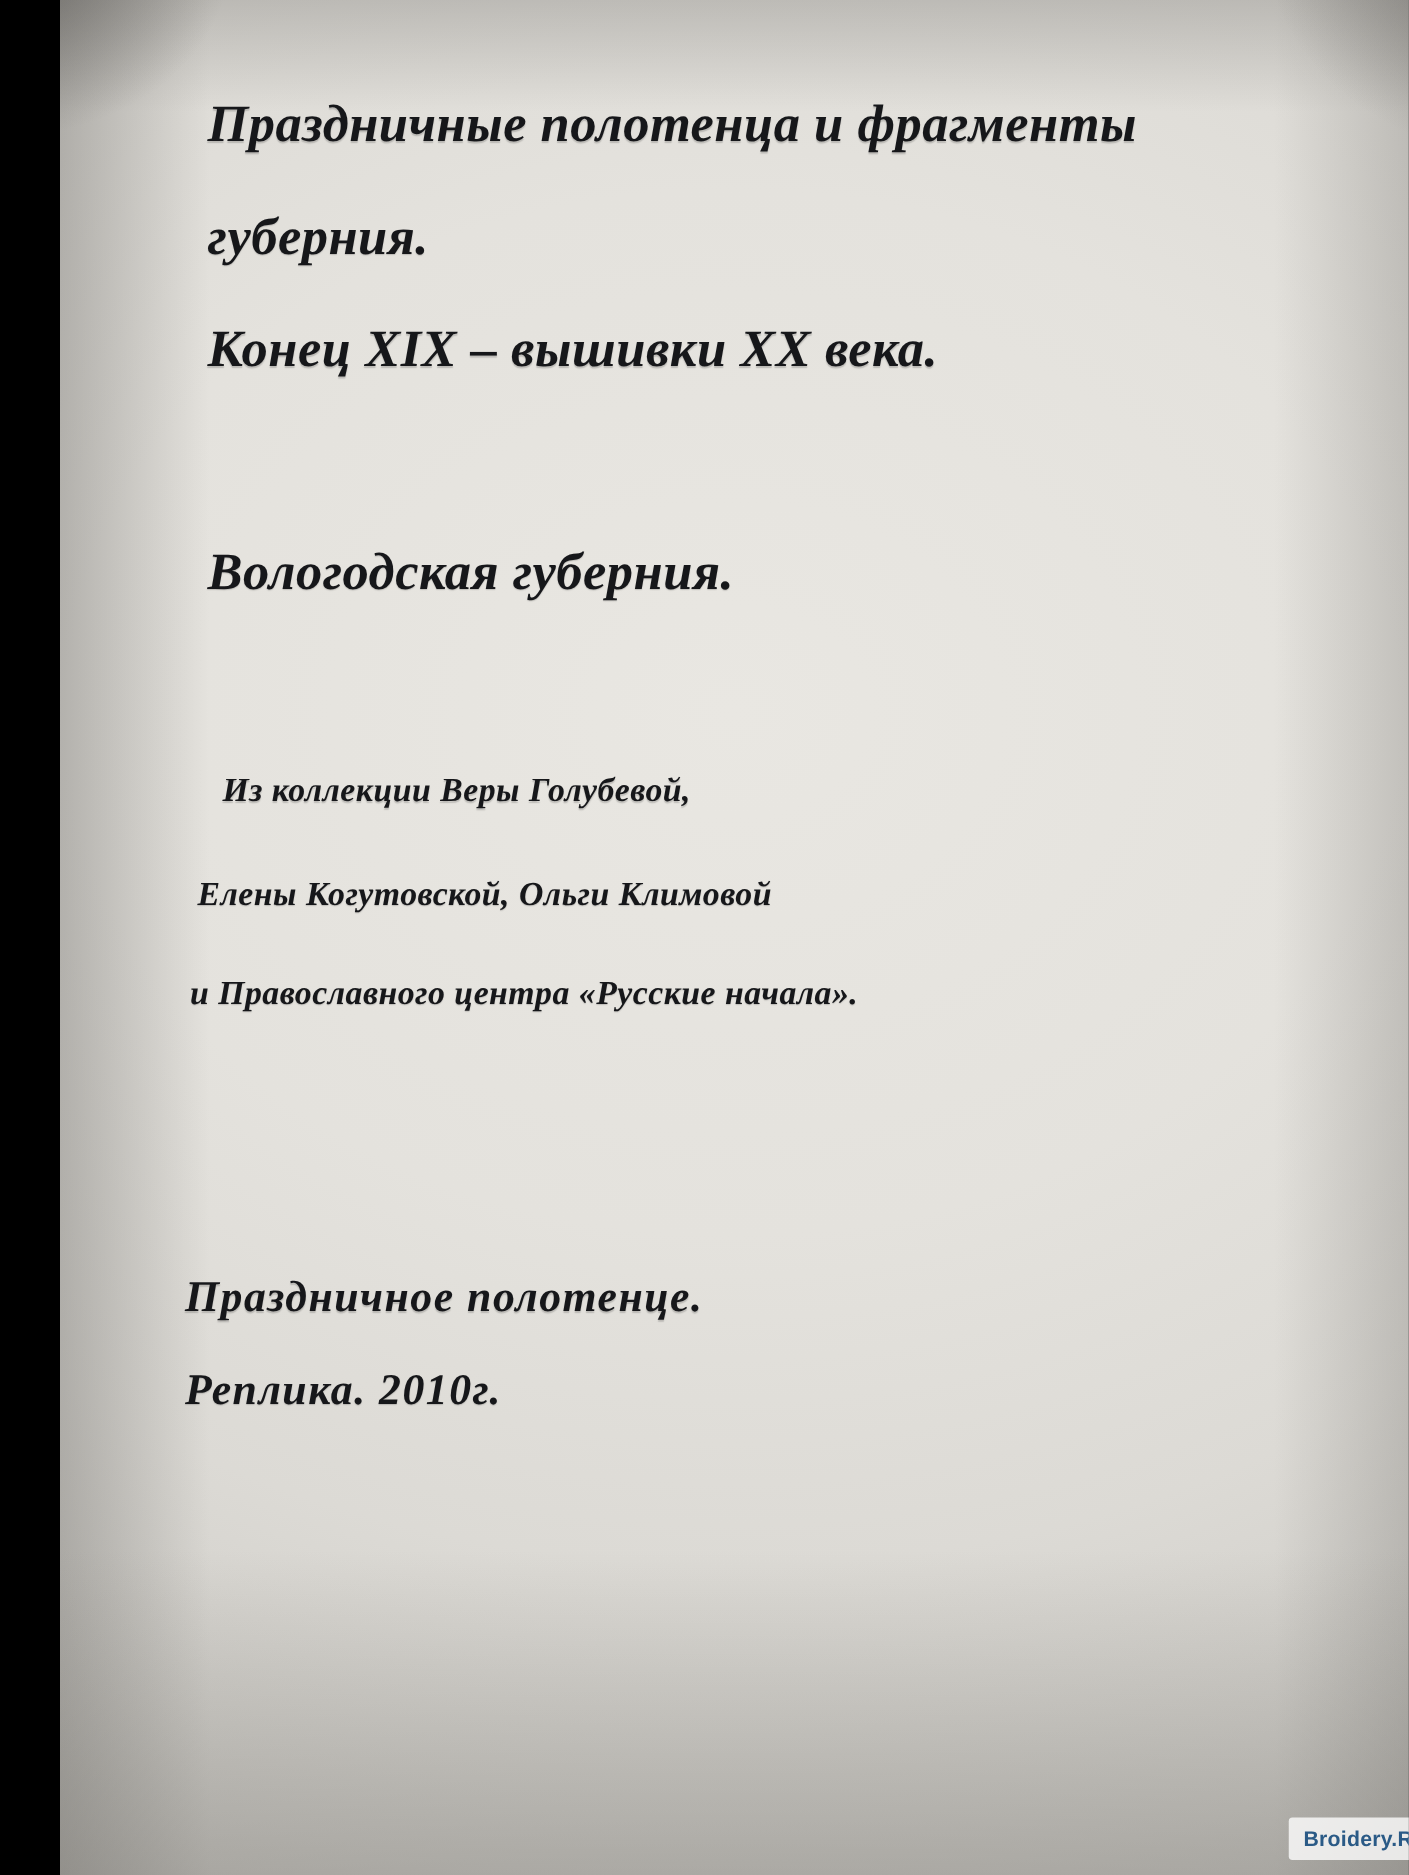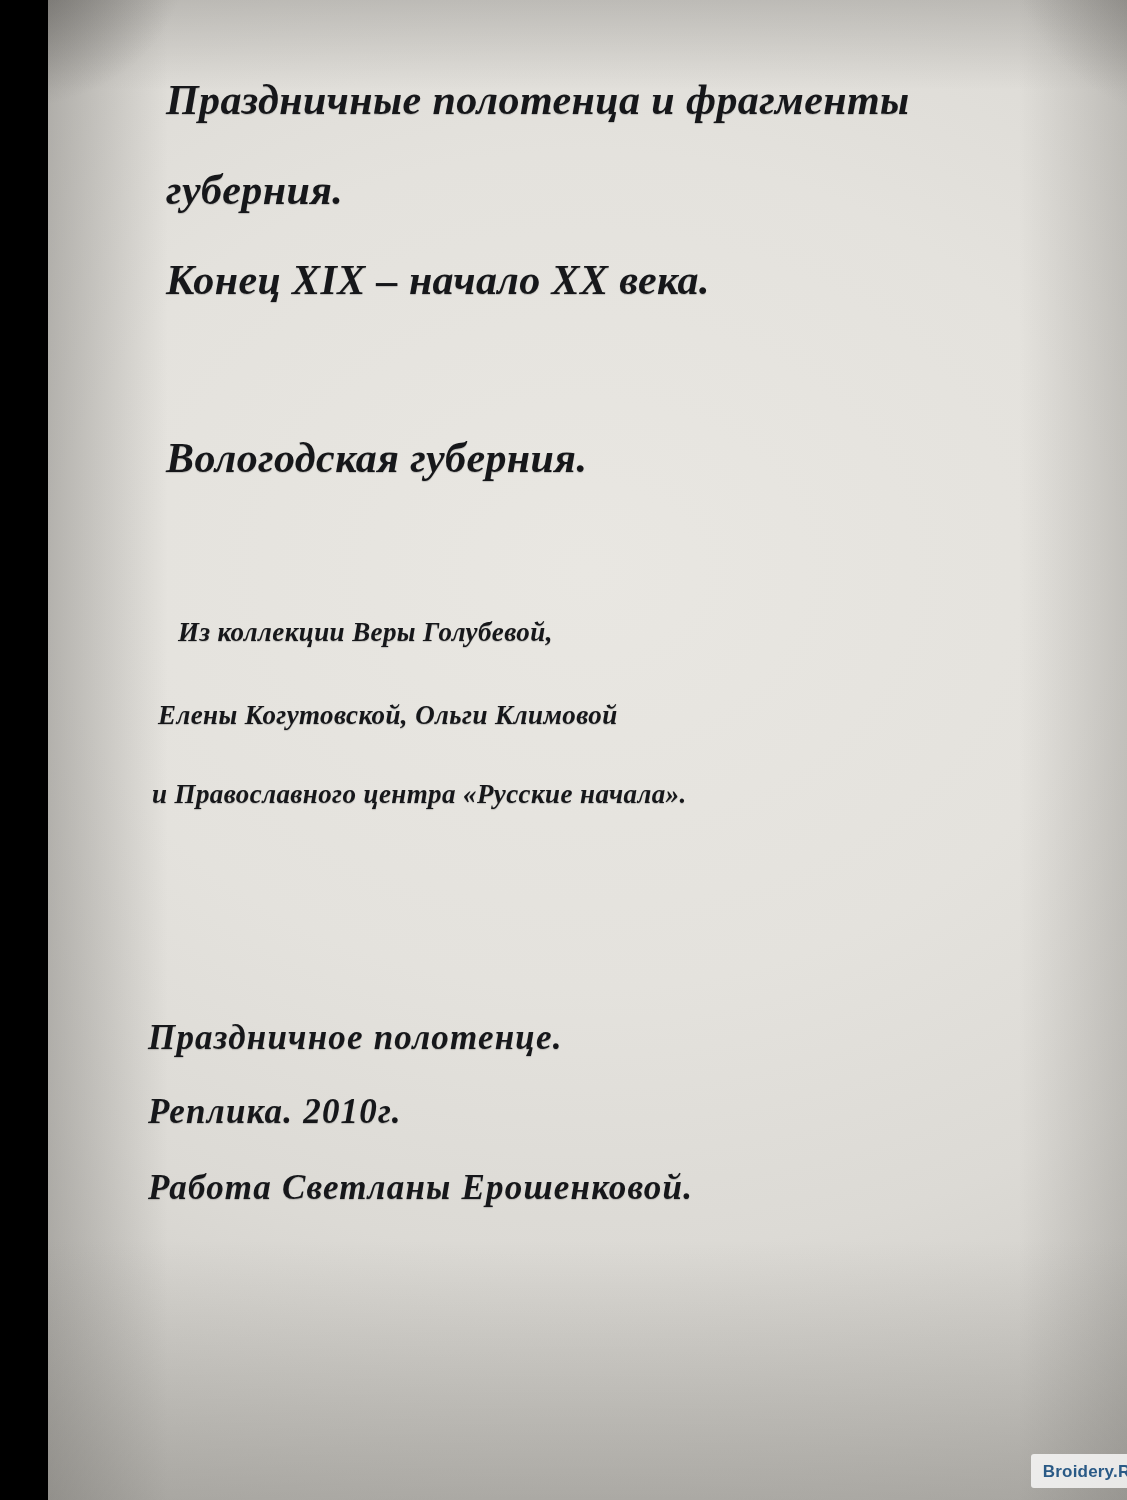--- a/index.html
+++ b/index.html
@@ -113,30 +113,29 @@
   <div class="shade-left"></div>
   <div class="shade-right"></div>
   <div class="shade-bottom"></div>
   <div class="corner-dark"></div>
   <div class="corner-dark-r"></div>
 
   <div class="text-block">
 
     <div class="line title-line" style="left:118px; top:76px;">Праздничные полотенца и фрагменты</div>
     <div class="line title-line" style="left:118px; top:166px;">губерния.</div>
-    <div class="line title-line" style="left:118px; top:256px;">Конец XIX – начало XX  века.</div>
+    <div class="line title-line" style="left:118px; top:256px;">Конец XIX – вышивки XX  века.</div>
     <div class="line title-line" style="left:118px; top:434px;">Вологодская губерния.</div>
 
     <div class="line para2-line" style="left:130px; top:617px;">Из коллекции Веры Голубевой,</div>
     <div class="line para2-line" style="left:104px; top:779px;">и Православного центра «Русские начала».</div>
     <div class="line para2-line" style="left:110px; top:700px;">Елены Когутовской, Ольги Климовой</div>
 
     <div class="line para3-line" style="left:100px; top:1018px;">Праздничное полотенце.</div>
     <div class="line para3-line" style="left:100px; top:1092px;">Реплика. 2010г.</div>
-    <div class="line para3-line" style="left:100px; top:1168px;">Работа Светланы Ерошенковой.</div>
 
   </div>
 
   <div class="watermark">
     <span class="wm-accent">Broidery.Ru</span>
   </div>
 
 </div>
 
 </body></html>

